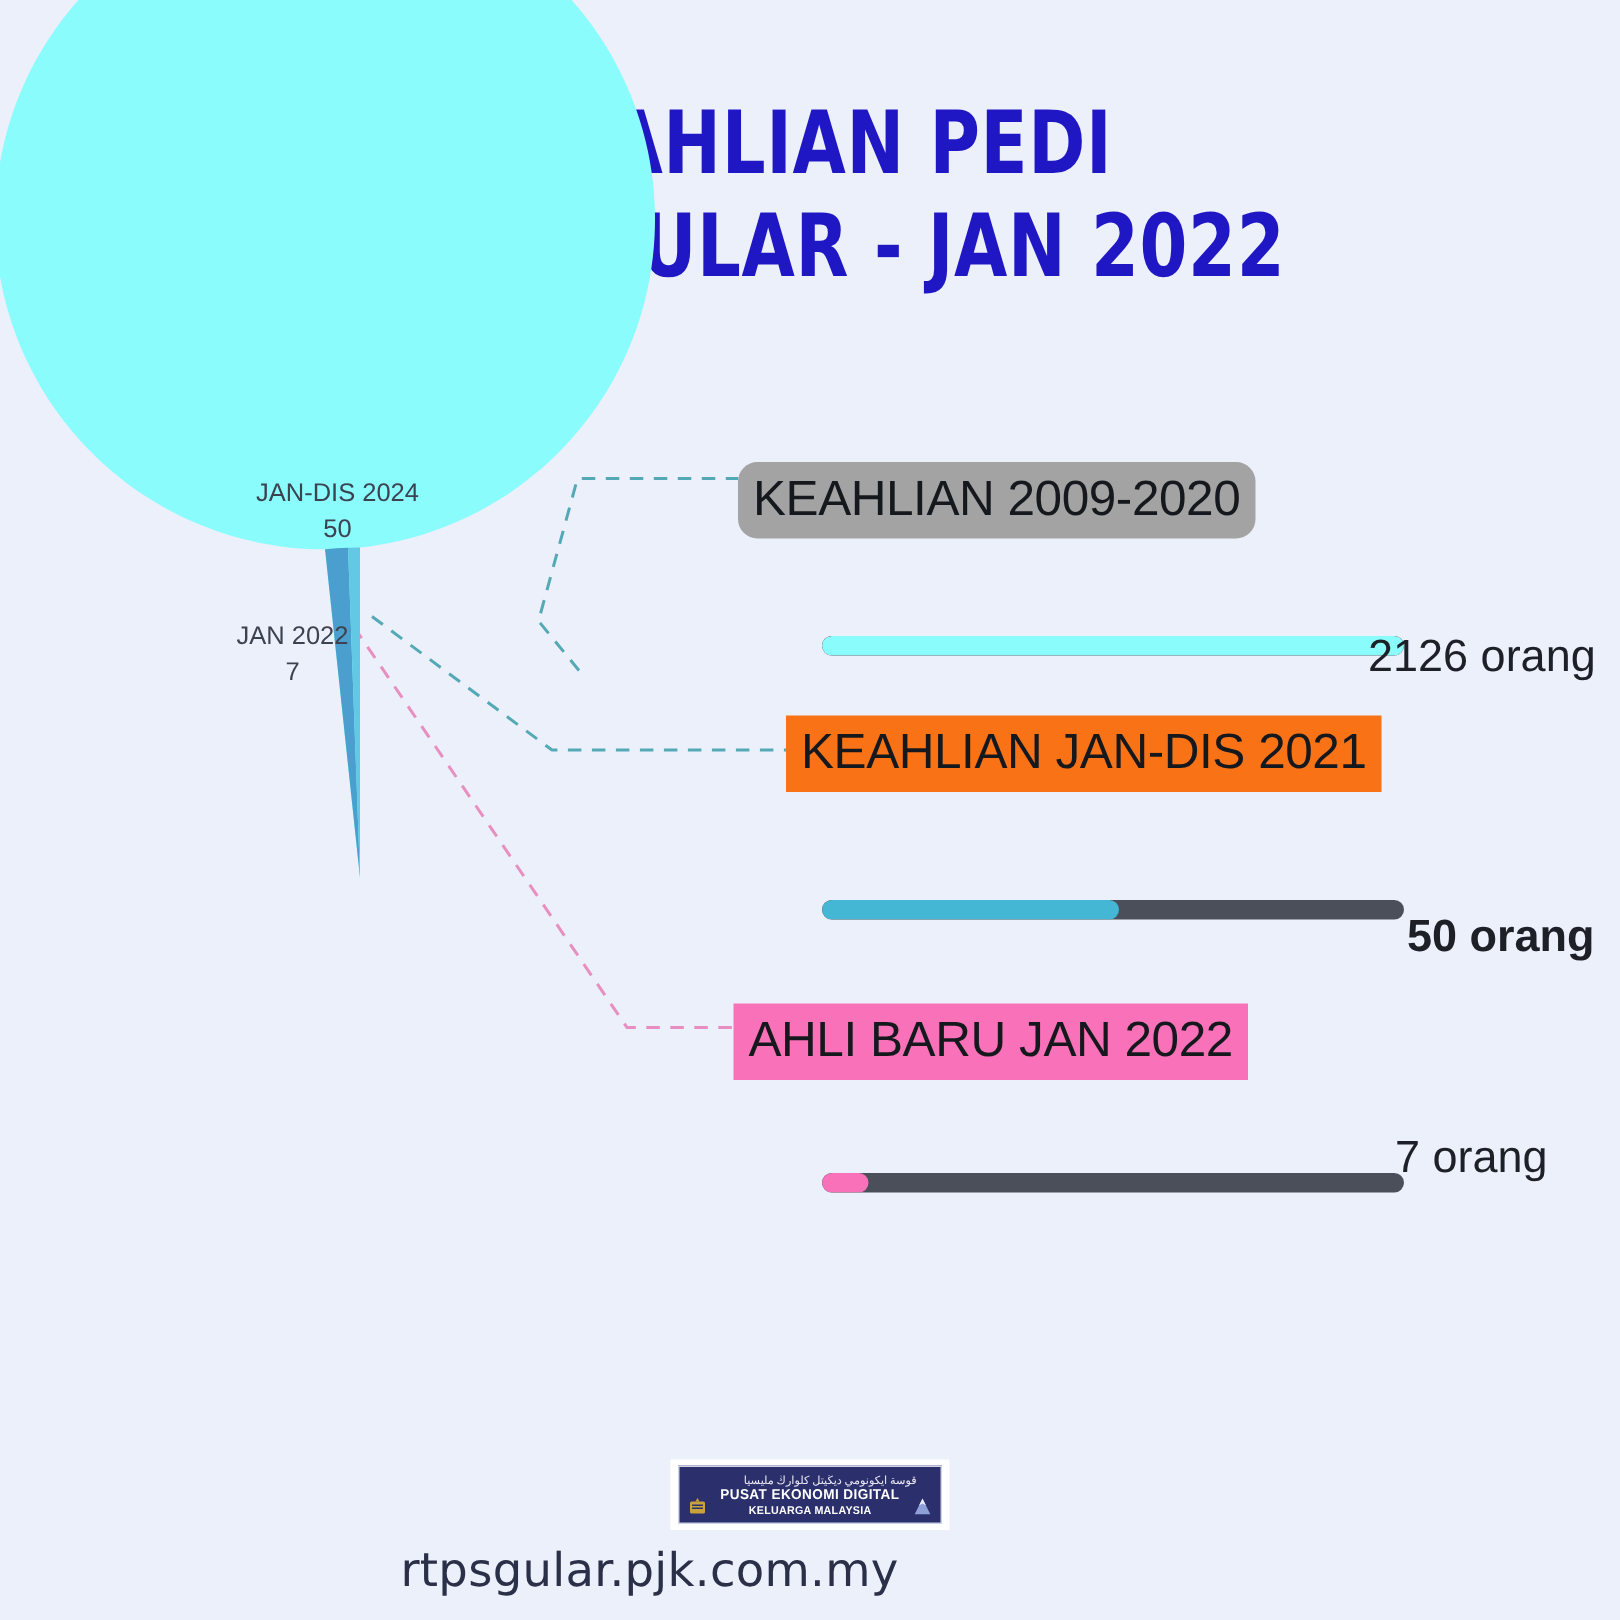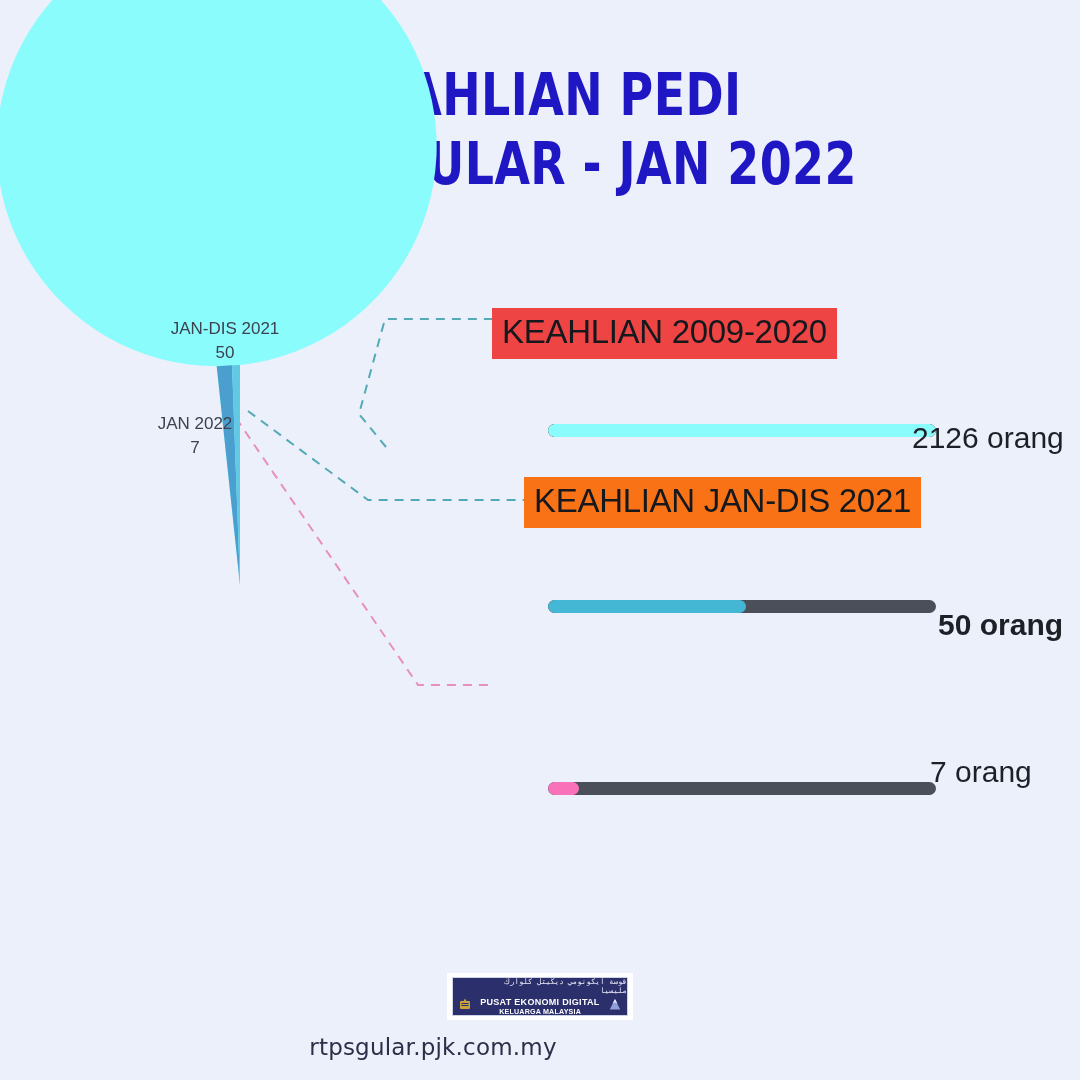--- a/index.html
+++ b/index.html
@@ -103,21 +103,21 @@
   #logo-inner{
     width:176px;height:39px;
     background:#2b2f6b;
     border:1px solid #cfd3e6;
     position:relative;
     display:flex;flex-direction:column;align-items:center;justify-content:center;
     box-sizing:border-box;
   }
   #logo-jawi{
     color:#eceaf6;font-size:7.5px;line-height:9px;
-    font-family:Liberation Mono, monospace;
+    font-family:Liberation Serif, serif;
     direction:rtl;
     margin-left:27px;
   }
   #logo-l1{
     color:#ffffff;font-size:9.5px;line-height:11px;font-weight:700;
     letter-spacing:0.3px;
     font-family:"Liberation Sans Narrow","Liberation Sans",sans-serif;
     transform:scaleX(0.95);
   }
   #logo-l2{
@@ -126,21 +126,21 @@
     font-family:"Liberation Sans Narrow","Liberation Sans",sans-serif;
     transform:scaleX(0.95);
   }
   .logo-emblem{position:absolute;width:12px;height:13px;}
   #emblem-left{left:6px;bottom:4px;}
   #emblem-right{right:6px;bottom:4px;}
 
   #site-url{
     position:absolute;left:0;top:1028px;width:866px;
     text-align:center;
-    font-size:23px;line-height:38px;
+    font-size:31px;line-height:38px;
     color:#2b2f48;
     font-family:"DejaVu Sans","Liberation Sans",sans-serif;
     letter-spacing:0.2px;
   }
 </style>
 </head>
 <body style="background: rgb(236, 240, 251);">
 
 <div id="stage">
 
@@ -163,44 +163,47 @@
 
       <path fill="#8afcfc" d="M 230 230 L 230 10 A 220 220 0 1 0 206.69 11.24 Z"></path>
 
       <path fill="#4a9fce" d="M 230 230 L 206.69 11.24 A 220 220 0 0 1 222.03 10.14 Z"></path>
 
       <path fill="#63c8e4" d="M 230 230 L 222.03 10.14 A 220 220 0 0 1 230 10 Z"></path>
     </svg>
   </div>
 
   <div class="pie-label" id="label-jandis">
-    <span>JAN-DIS 2021</span><br>
+    <span>JAN-DIS 2024</span><br>
     <span>50</span>
   </div>
   <div class="pie-label" id="label-jan2022">
     <span>JAN 2022</span><br>
     <span>7</span>
   </div>
 
   <div class="legend-group" id="grp1">
-    <span class="legend-chip" id="chip1" style="background: #ef4444;">KEAHLIAN 2009-2020</span>
+    <span class="legend-chip" id="chip1" style="background: #a3a3a3; border-radius: 13px;">KEAHLIAN 2009-2020</span>
   </div>
   <div class="bar-track" id="bar1" style="background: rgb(74, 79, 89);">
     <div class="bar-fill" id="fill1" style="background: rgb(138, 252, 252); width: 100%;"></div>
   </div>
   <div class="bar-value" id="val1">2126 orang</div>
 
   <div class="legend-group" id="grp2">
     <span class="legend-chip" id="chip2" style="background: #f97316;">KEAHLIAN JAN-DIS 2021</span>
   </div>
   <div class="bar-track" id="bar2" style="background: rgb(74, 79, 89);">
     <div class="bar-fill" id="fill2" style="background: rgb(67, 183, 212); width: 51%;"></div>
   </div>
   <div class="bar-value" id="val2">50 orang</div>
 
+  <div class="legend-group" id="grp3">
+    <span class="legend-chip" id="chip3" style="background: rgb(249, 113, 184);">AHLI BARU JAN 2022</span>
+  </div>
   <div class="bar-track" id="bar3" style="background: rgb(74, 79, 89);">
     <div class="bar-fill" id="fill3" style="background: rgb(249, 113, 184); width: 8%;"></div>
   </div>
   <div class="bar-value" id="val3">7 orang</div>
 
   <div id="logo">
     <div id="logo-inner">
       <div id="logo-jawi">قوسة ايكونومي ديڬيتل كلوارڬ مليسيا</div>
       <div id="logo-l1">PUSAT EKONOMI DIGITAL</div>
       <div id="logo-l2">KELUARGA MALAYSIA</div>

